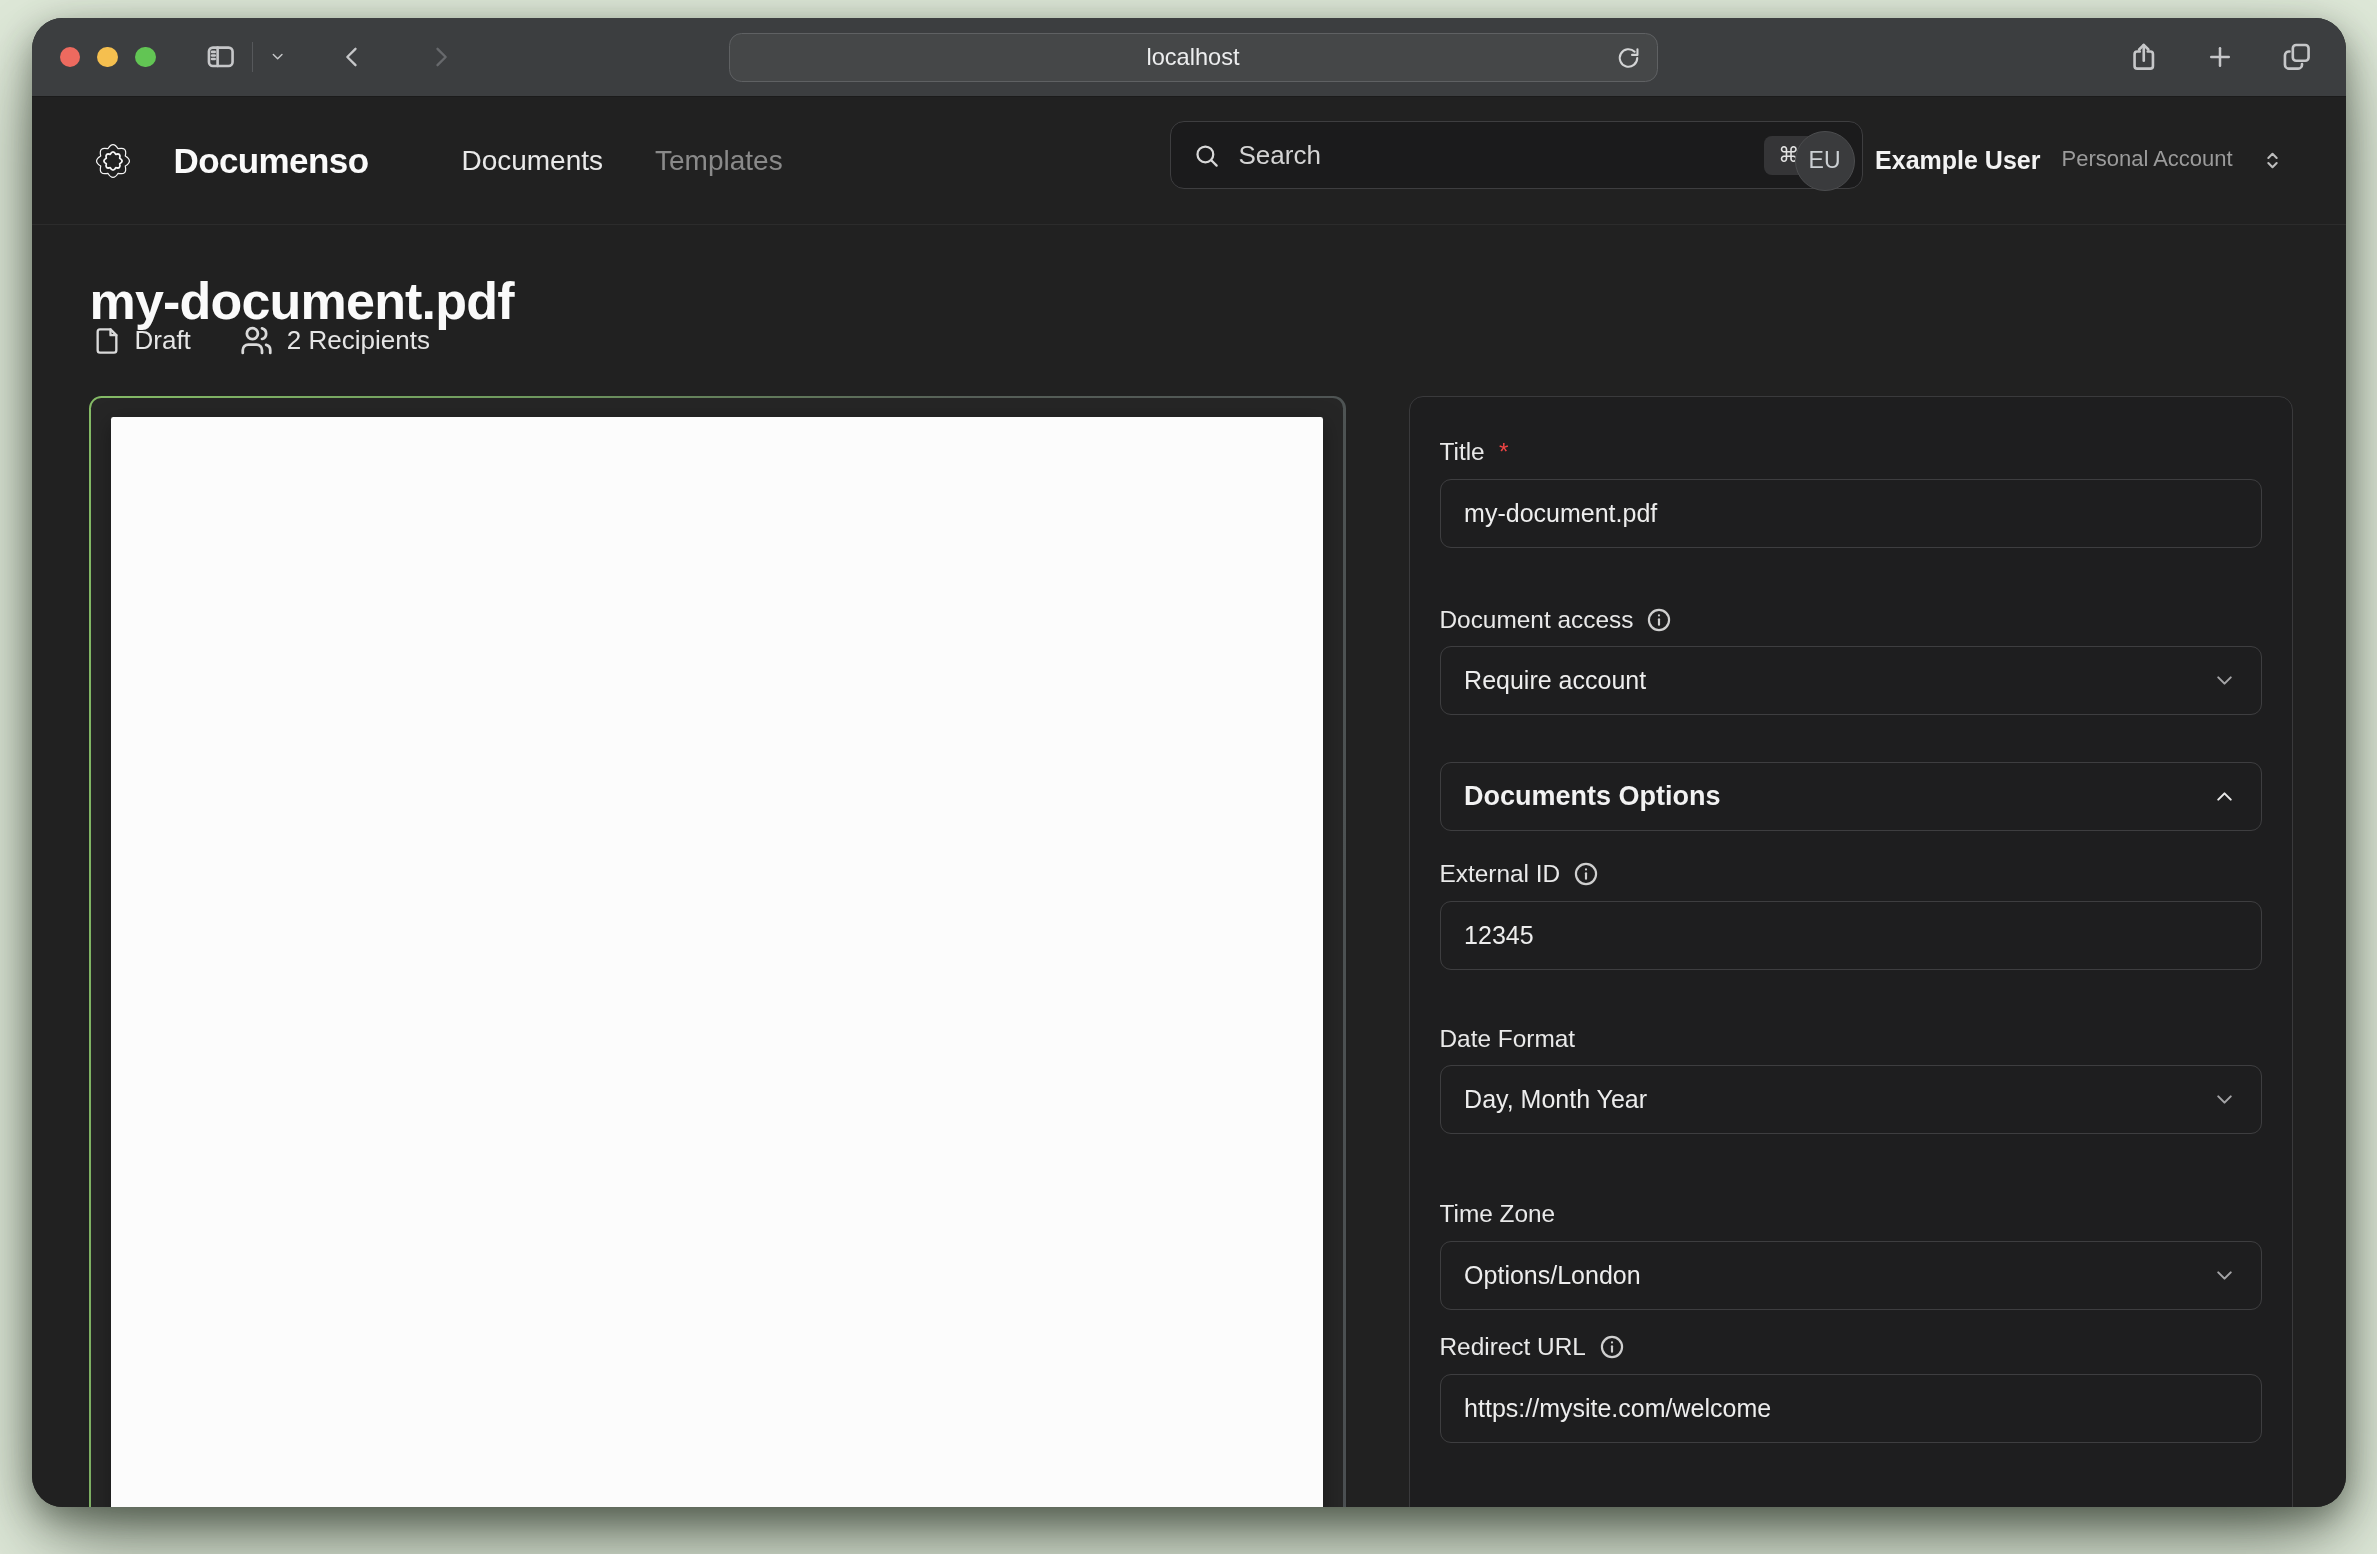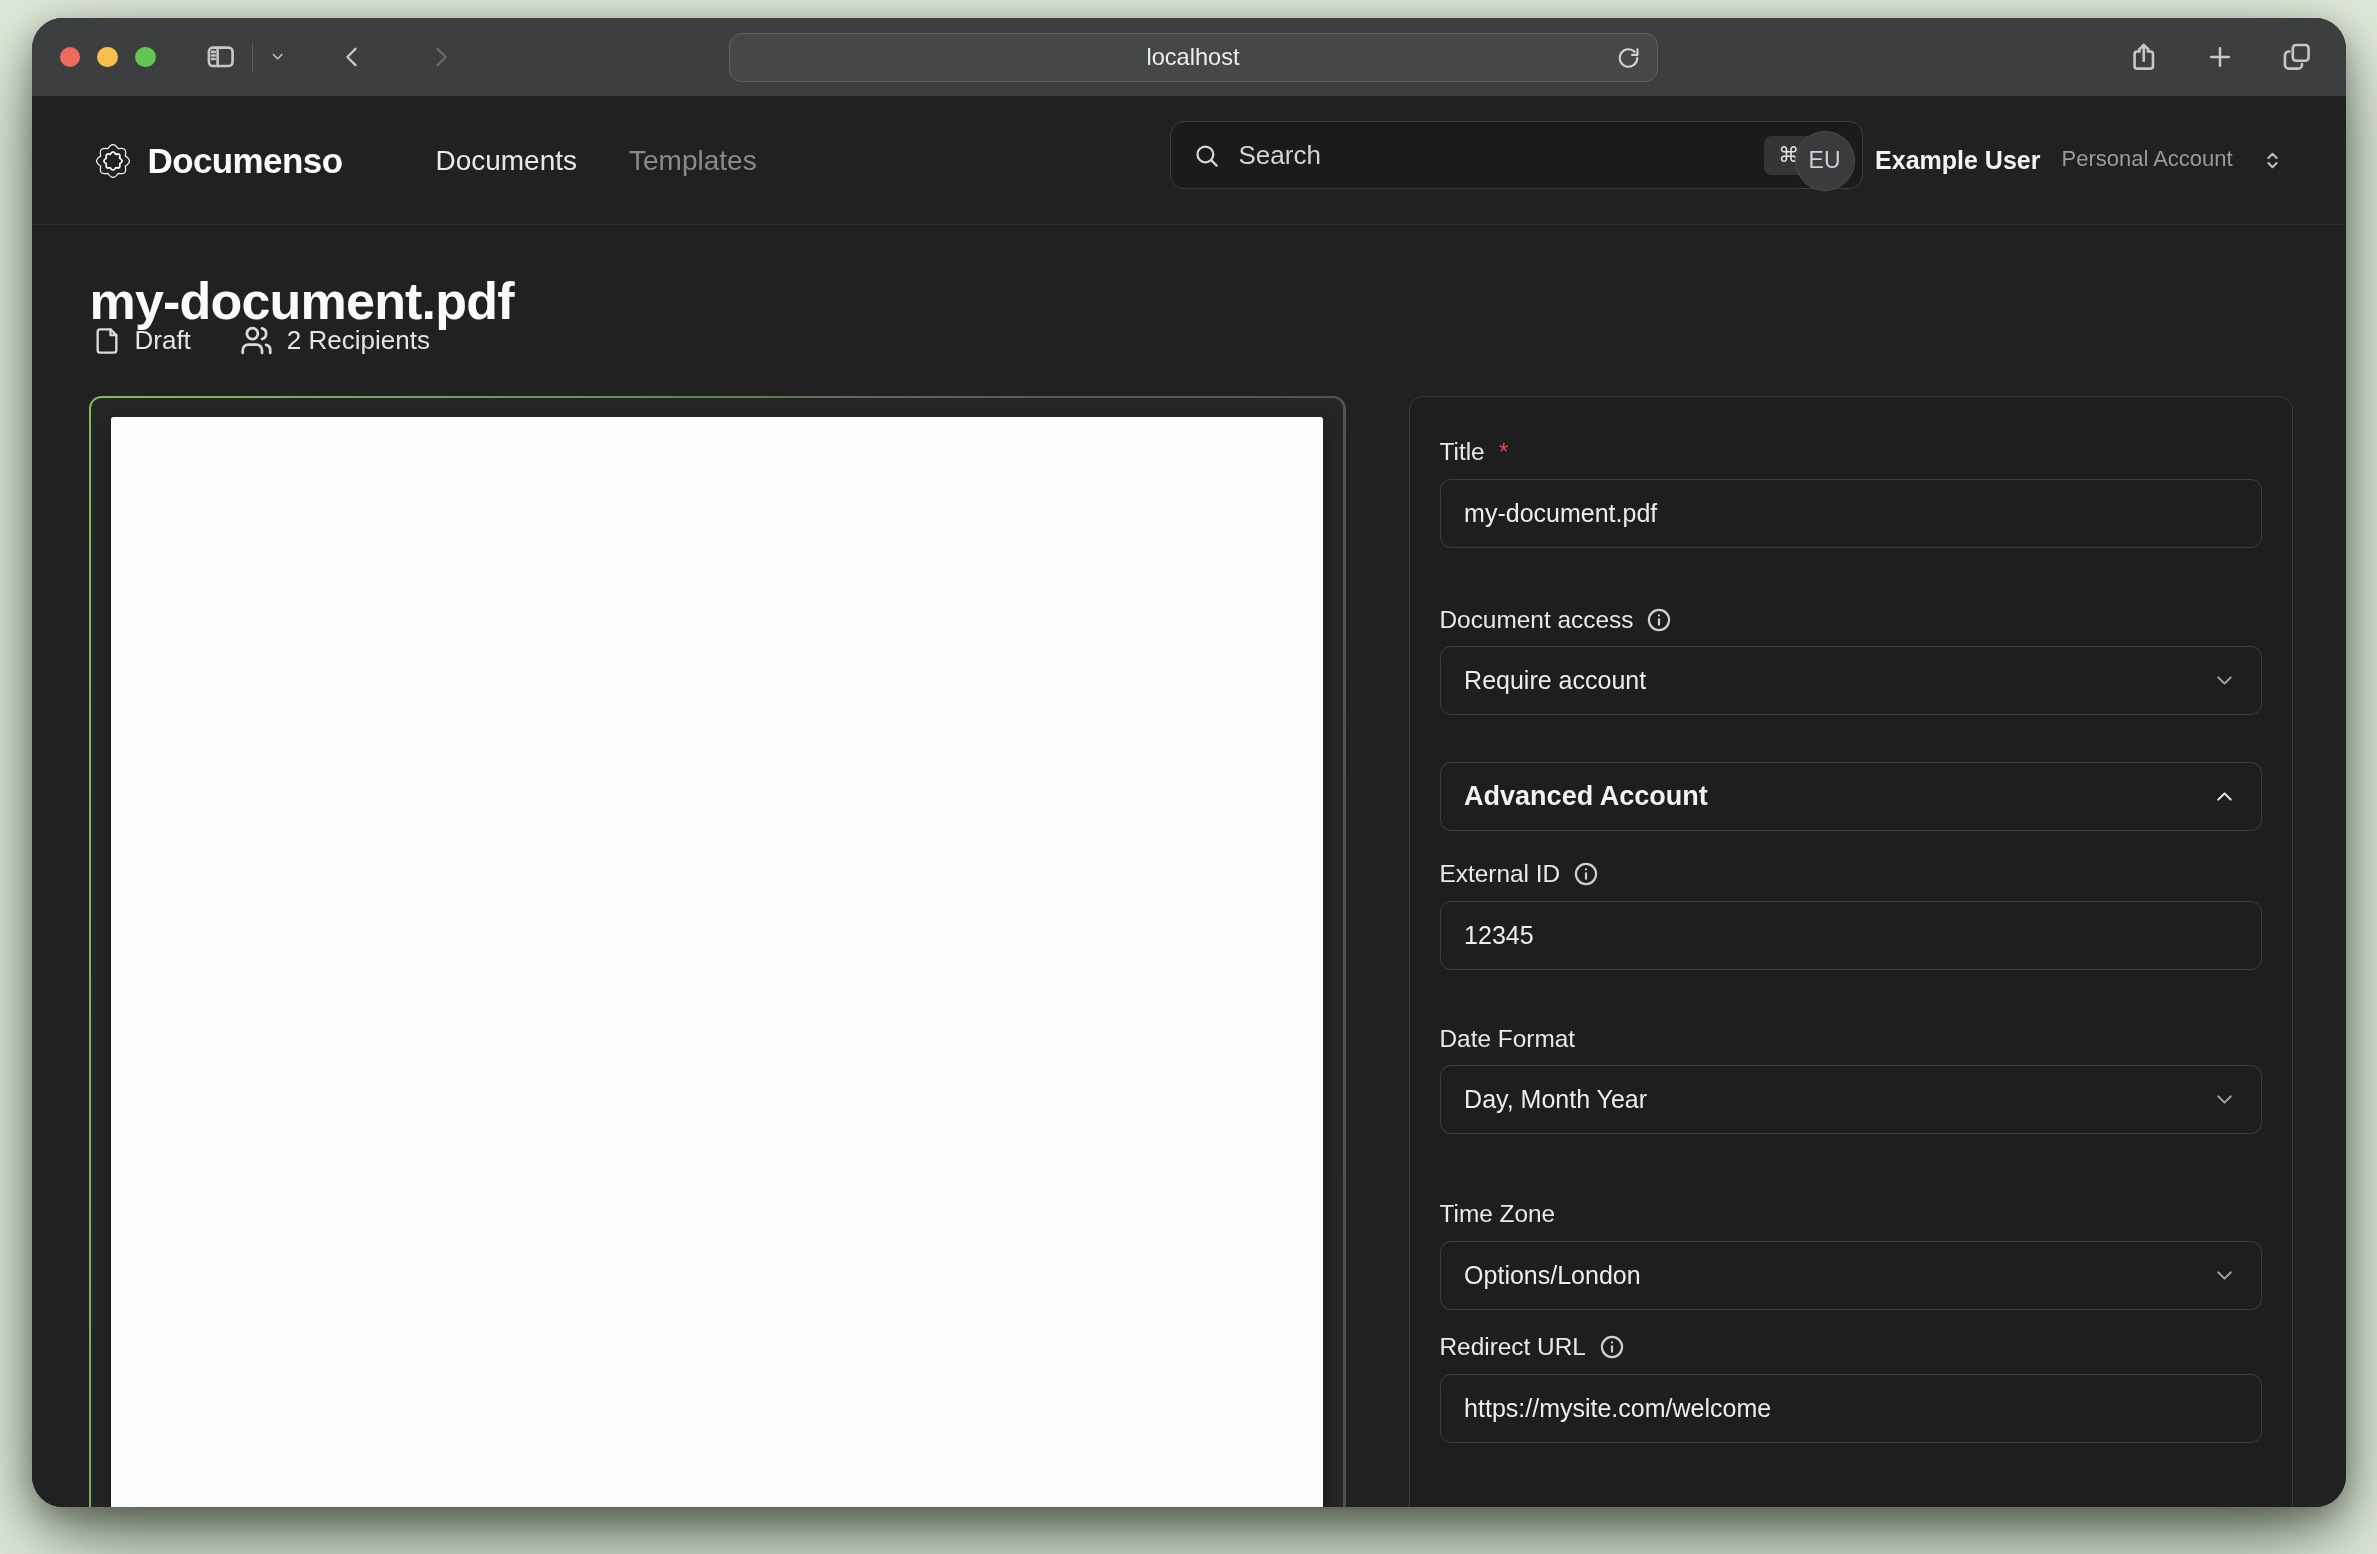--- a/index.html
+++ b/index.html
@@ -31,21 +31,21 @@
   .urlbar{position:absolute;left:697px;top:15px;width:929px;height:49px;border-radius:12.6px;
     background:#454748;border:1.6px solid #5f6163;color:#ecedee;font-size:23.6px;
     display:flex;align-items:center;justify-content:center;cursor:text}
   .url-reload{position:absolute;right:15.7px;top:50%;transform:translateY(-50%);color:#d3d4d5;background:none;border:none;padding:0;cursor:pointer}
   .tb-right{position:absolute;right:33px;display:flex;gap:46px;align-items:center}
 
   
   .app{position:absolute;top:79px;left:0;right:0;bottom:0;background:var(--app-background)}
   .app-header{position:absolute;top:0;left:0;right:0;height:128px;display:flex;align-items:center;
     padding:0 58px;border-bottom:0.8px solid rgba(255,255,255,.05)}
-  .brand{display:flex;align-items:center;gap:12px;color:#f5f5f5;cursor:pointer}
+  .brand{display:flex;align-items:center;gap:38px;color:#f5f5f5;cursor:pointer}
   .brand-name{font-size:35px;font-weight:700;letter-spacing:-0.6px;color:#fafafa}
   .nav{display:flex;gap:52px;margin-left:93px}
   .nav-link{font-size:28px;font-weight:500;cursor:pointer}
   .nav-link.active{color:#e9e9e9}
   .nav-link.inactive{color:#8a8a8a}
   .search{position:absolute;left:1138px;top:24.4px;width:693px;height:68px;border:1.6px solid #3e3e40;
     border-radius:14px;background:#1b1b1c;display:flex;align-items:center;gap:19px;padding:0 22px;cursor:text}
   .search-text{font-size:26px;color:#d4d4d4}
   .kbd{margin-left:auto;background:#353537;border-radius:7.9px;padding:7.9px 14px;font-size:21px;color:#e3e3e3}
   .account{position:absolute;right:61px;top:50%;transform:translateY(-50%);display:flex;align-items:center;gap:20.5px;cursor:pointer;background:none;border:none;padding:0}
@@ -239,21 +239,21 @@
         </div>
         <div class="f-select">
           <span>Require account</span>
           <svg class="chev" width="25" height="25" viewBox="0 0 24 24" stroke-width="2">
               <path d="M6 9l6 6 6-6"></path>
             </svg>
         </div>
       </div>
 
       <button class="advanced">
-        <span>Advanced Account</span>
+        <span>Documents Options</span>
         <svg width="25" height="25" viewBox="0 0 24 24" stroke-width="2.2" style="color:#e8e8e8">
             <path d="M6 15l6-6 6 6"></path>
           </svg>
       </button>
 
       <div class="g-external">
         <div class="f-label">
           <span>External ID</span>
           <button class="info">
             <svg width="26" height="26" viewBox="0 0 24 24" stroke-width="1.8">

